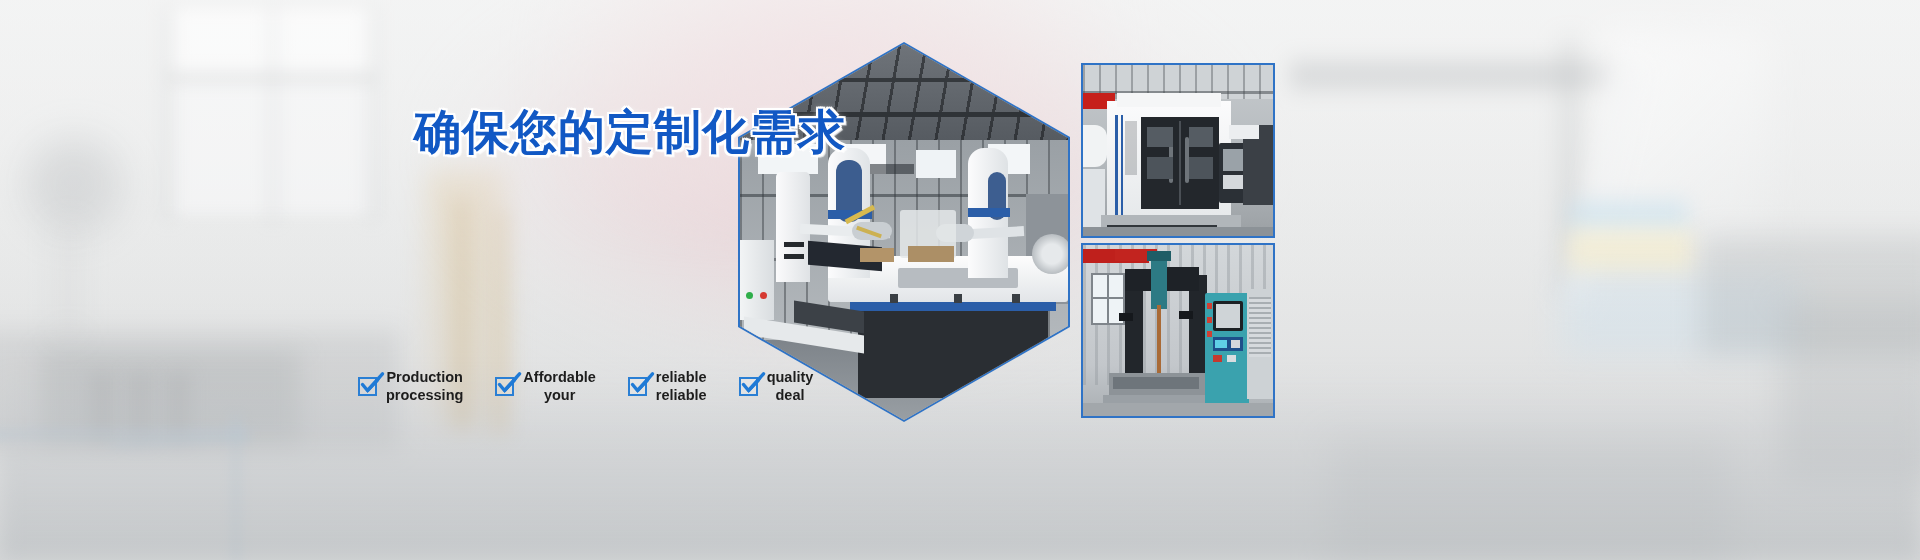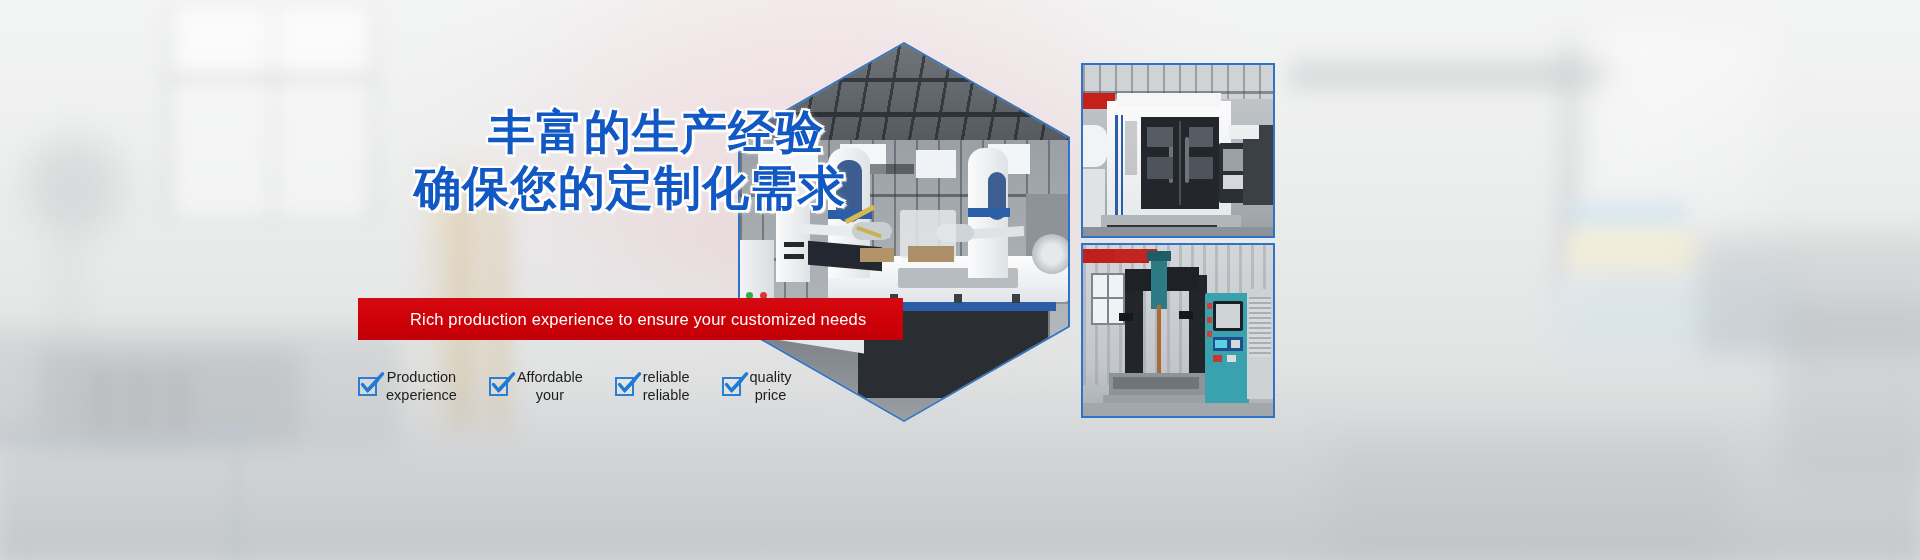--- a/index.html
+++ b/index.html
@@ -54,21 +54,21 @@
   .hl-line.l2{padding-left:0px;}
 
   
   .ribbon{position:absolute;left:358px;top:298px;width:545px;height:42px;
     background:linear-gradient(180deg,#d50a11 0%,#cf0007 55%,#c10007 100%);
     z-index:8;display:flex;align-items:center;}
   .ribbon-text{color:#fff;font-size:16.5px;letter-spacing:.15px;
     padding-left:52px;white-space:nowrap;font-family:"Liberation Sans","DejaVu Sans",sans-serif;}
 
   
-  .features{position:absolute;left:358px;top:368px;z-index:8;display:flex;align-items:flex-end;}
+  .features{position:absolute;left:358px;top:368px;z-index:8;display:flex;align-items:flex-end;font-weight:bold;}
   .feat{display:flex;align-items:flex-start;margin-right:32px;}
   .cbox{position:relative;width:19px;height:19px;box-sizing:border-box;
         border:2px solid #2a7fd4;margin-top:9px;margin-right:9px;flex:none;background:rgba(255,255,255,.15);}
   .cbox svg{position:absolute;left:-1px;top:-7px;width:26px;height:26px;overflow:visible;}
   .feat-label{font-size:14.5px;color:#1d1d1d;line-height:18px;text-align:center;white-space:nowrap;}
 
   
   .hex-wrap{position:absolute;left:738px;top:42px;width:332px;height:380px;z-index:6;}
   .hex-border{position:absolute;inset:0;background:#2f73c6;
     clip-path:polygon(50% 0%,100% 25%,100% 75%,50% 100%,0% 75%,0% 25%);}
@@ -130,40 +130,36 @@
 
     <div class="bg-soft ph" style="left:-10px;top:430px;width:260px;height:9px;background:rgba(150,180,205,.45);filter:blur(6px);"></div>
     <div class="bg-soft ph" style="left:110px;top:437px;width:140px;height:8px;background:rgba(150,180,205,.38);transform:rotate(-4deg);filter:blur(6px);"></div>
     <div class="bg-soft ph" style="left:232px;top:415px;width:8px;height:145px;background:rgba(150,180,205,.42);filter:blur(6px);"></div>
 
     <div class="bg-ground"></div>
     <div class="bg-veil"></div>
   </div>
 
   <div class="headline">
-    <div class="hl-line l1">丰富的生产经验</div>
     <div class="hl-line l2">确保您的定制化需求</div>
   </div>
 
-  <div class="ribbon">
-    <span class="ribbon-text">Rich production experience to ensure your customized needs</span>
-  </div>
 
   <div class="features">
 
     <div class="feat">
       <span class="cbox">
         <svg viewBox="0 0 26 26" aria-hidden="true">
           <path d="M3.5 12.5 L8.5 18.5 L24 1.5 L19.5 9.5 L8.5 21 Z" fill="#1f7ad6"></path>
           <path d="M3.5 12.5 L8.5 18.5 L23.5 1.8" stroke="#1f7ad6" stroke-width="3.4" fill="none" stroke-linejoin="round" stroke-linecap="round"></path>
         </svg>
       </span>
       <span class="feat-label">
         <span>Production</span><br>
-        <span>experience</span>
+        <span>processing</span>
       </span>
     </div>
 
     <div class="feat">
       <span class="cbox">
         <svg viewBox="0 0 26 26" aria-hidden="true">
           <path d="M3.5 12.5 L8.5 18.5 L24 1.5 L19.5 9.5 L8.5 21 Z" fill="#1f7ad6"></path>
           <path d="M3.5 12.5 L8.5 18.5 L23.5 1.8" stroke="#1f7ad6" stroke-width="3.4" fill="none" stroke-linejoin="round" stroke-linecap="round"></path>
         </svg>
       </span>
@@ -188,21 +184,21 @@
 
     <div class="feat">
       <span class="cbox">
         <svg viewBox="0 0 26 26" aria-hidden="true">
           <path d="M3.5 12.5 L8.5 18.5 L24 1.5 L19.5 9.5 L8.5 21 Z" fill="#1f7ad6"></path>
           <path d="M3.5 12.5 L8.5 18.5 L23.5 1.8" stroke="#1f7ad6" stroke-width="3.4" fill="none" stroke-linejoin="round" stroke-linecap="round"></path>
         </svg>
       </span>
       <span class="feat-label">
         <span>quality</span><br>
-        <span>price</span>
+        <span>deal</span>
       </span>
     </div>
   </div>
 
   <div class="hex-wrap">
     <div class="hex-border"></div>
     <div class="hex-inner">
       <div class="hex-scene">
 
         <div class="ph" style="left:0;top:0;width:100%;height:96px;background:linear-gradient(180deg,#6f747a,#565b61);"></div>

